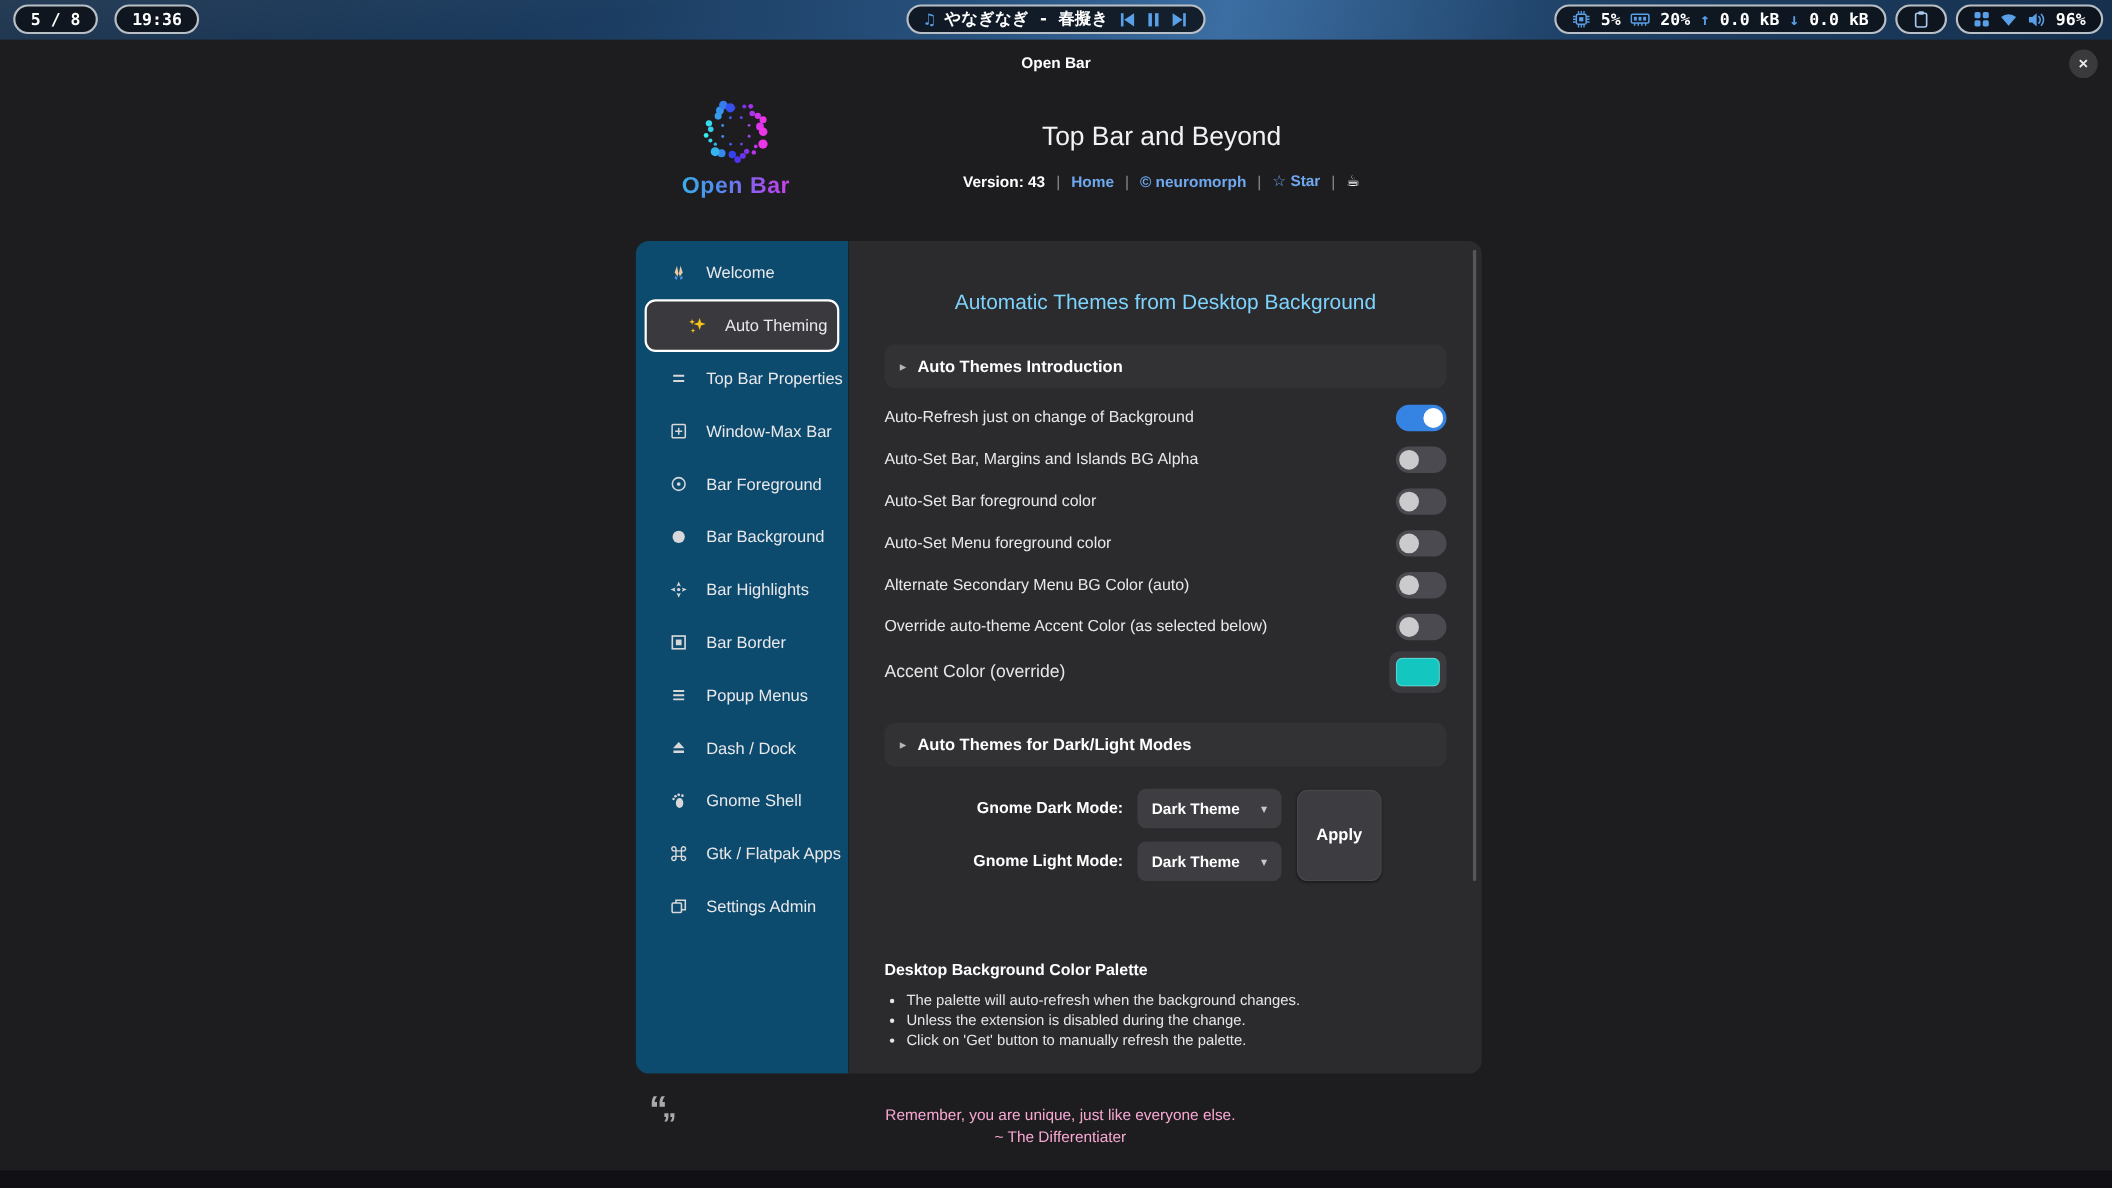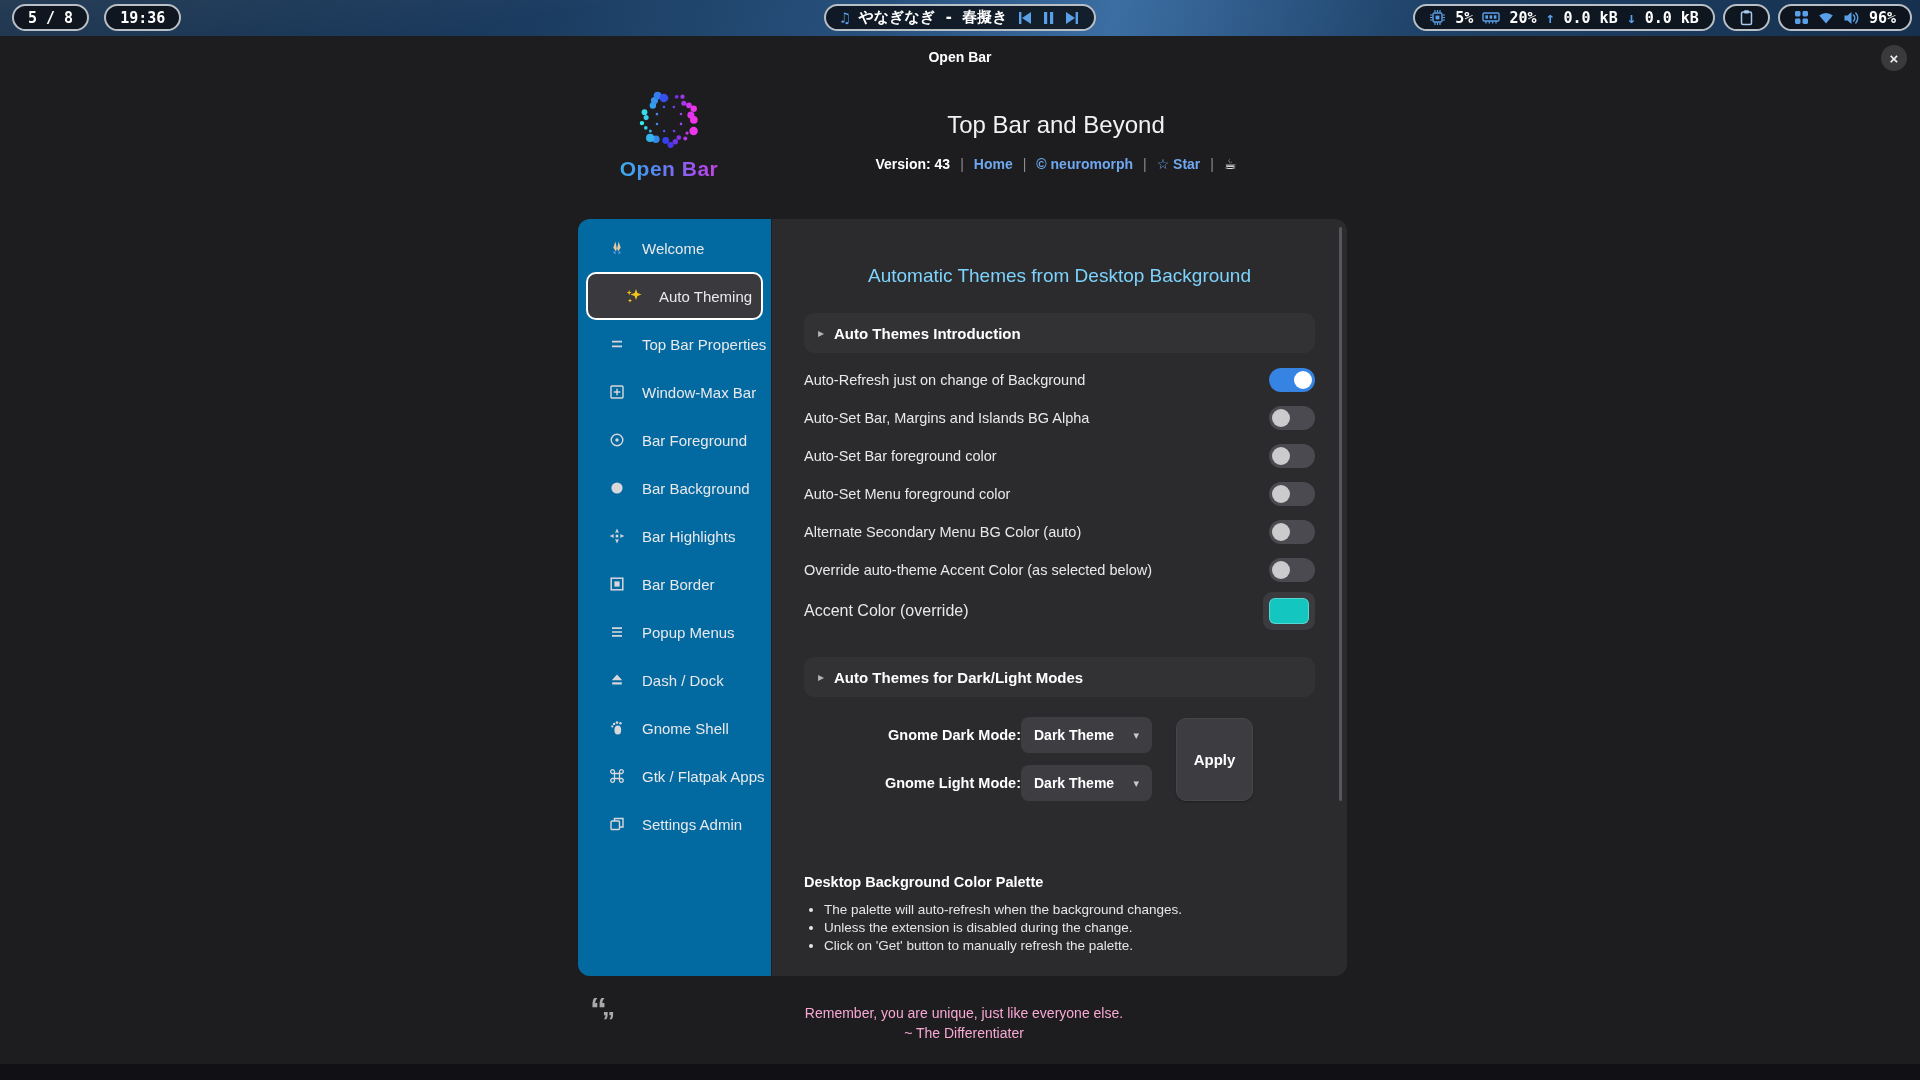--- a/index.html
+++ b/index.html
@@ -39,21 +39,21 @@
   .hero-text { position:absolute; left:756px; top:74px; width:600px; text-align:center; }
   .hero-title { font-size:24px; color:#f2f2f4; }
   .hero-meta { margin-top:17px; font-size:14px; font-weight:bold; color:#ffffff;
     display:flex; justify-content:center; align-items:center; gap:10px; }
   .hero-meta .sep { color:#8b8b90; font-weight:normal; }
   .hero-meta a { color:#6fa8ee; text-decoration:none; cursor:pointer; }
 
   
   .panel { position:absolute; left:578px; top:182px; width:769px; height:757px;
     background:#2b2b2e; border-radius:12px; display:flex; overflow:hidden; }
-  .sidebar { width:194px; background:#0369a1; border-right:1px solid #1f1f22; padding-top:5px; }
+  .sidebar { width:194px; background:#0c4a6e; border-right:1px solid #1f1f22; padding-top:5px; }
   .side-item { height:48px; display:flex; align-items:center; gap:15px; padding-left:29px;
     color:#e9e9eb; font-size:15px; cursor:pointer; }
   .side-item .ic { width:20px; display:inline-flex; justify-content:center; align-items:center; font-size:16px; color:#d8d8da; }
   .side-item.selected { margin:0 8px; padding-left:36px; background:#3a3a3e;
     border:2px solid #ffffff; border-radius:10px; }
 
   .content { position:relative; flex:1; padding:0 32px; color:#e8e8ea; }
   .c-title { margin-top:46px; text-align:center; font-size:19px; font-weight:500; color:#7dd3fc; }
   .expander { margin-top:26px; height:40px; background:#323235; border-radius:10px;
     display:flex; align-items:center; gap:10px; padding:0 14px; cursor:pointer; }
@@ -67,27 +67,27 @@
   .switch.on { background:#3584e4; }
   .switch.on .knob { left:auto; right:3px; background:#ffffff; }
   .c-row { height:44px; display:flex; align-items:center; justify-content:space-between; }
   .color-btn { width:52px; height:38px; background:#3b3b3f; border:none; border-radius:9px;
     display:flex; align-items:center; justify-content:center; cursor:pointer; }
   .color-swatch { width:40px; height:26px; border-radius:6px; border:1px solid rgba(255,255,255,.28); }
 
   .exp2 { margin-top:24px; }
   .modes { margin-top:20px; margin-left:67px; display:flex; align-items:center; }
   .mode-col { display:flex; flex-direction:column; gap:12px; }
-  .mode-row { display:flex; align-items:center; }
+  .mode-row { display:flex; align-items:center; gap:13px; }
   .mode-lbl { width:150px; text-align:right; font-size:14.5px; font-weight:bold; color:#ffffff; }
   .dropdown { width:131px; height:36px; background:#3d3d42; border-radius:8px;
     display:flex; align-items:center; justify-content:space-between; padding:0 13px;
     font-size:14px; font-weight:bold; color:#ffffff; cursor:pointer; }
   .dropdown .caret { color:#c9c9cc; font-size:11px; }
-  .apply-btn { margin-left:24px; width:77px; height:83px; background:#3d3d41;
+  .apply-btn { margin-left:14px; width:77px; height:83px; background:#3d3d41;
     border:1px solid #47474b; border-radius:10px; color:#ffffff; font-size:15px; font-weight:bold;
     cursor:pointer; box-shadow:0 1px 2px rgba(0,0,0,.35); font-family:inherit; }
 
   .palette-h { margin-top:73px; font-size:14.5px; font-weight:bold; color:#ffffff; }
   .palette-list { margin-top:11px; margin-left:20px; font-size:13.5px; color:#e6e6e8; }
   .palette-list li { line-height:18px; }
 
   .scrollbar { position:absolute; right:5px; top:8px; width:3px; height:574px;
     background:#56565c; border-radius:2px; cursor:pointer; }
 

